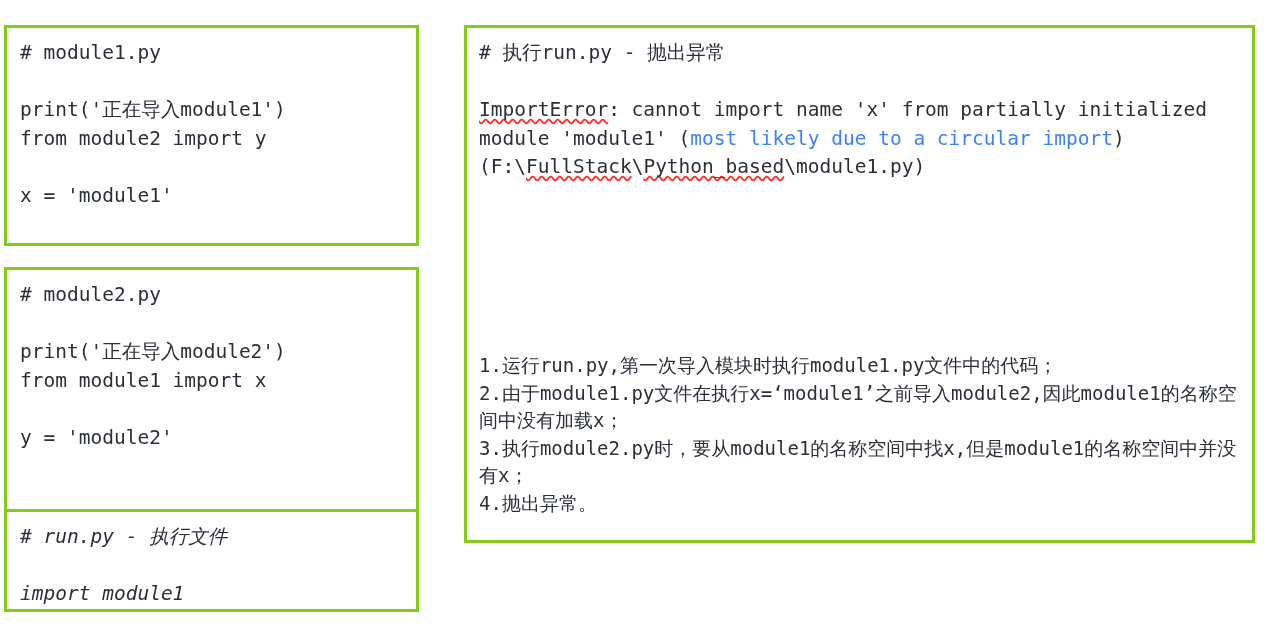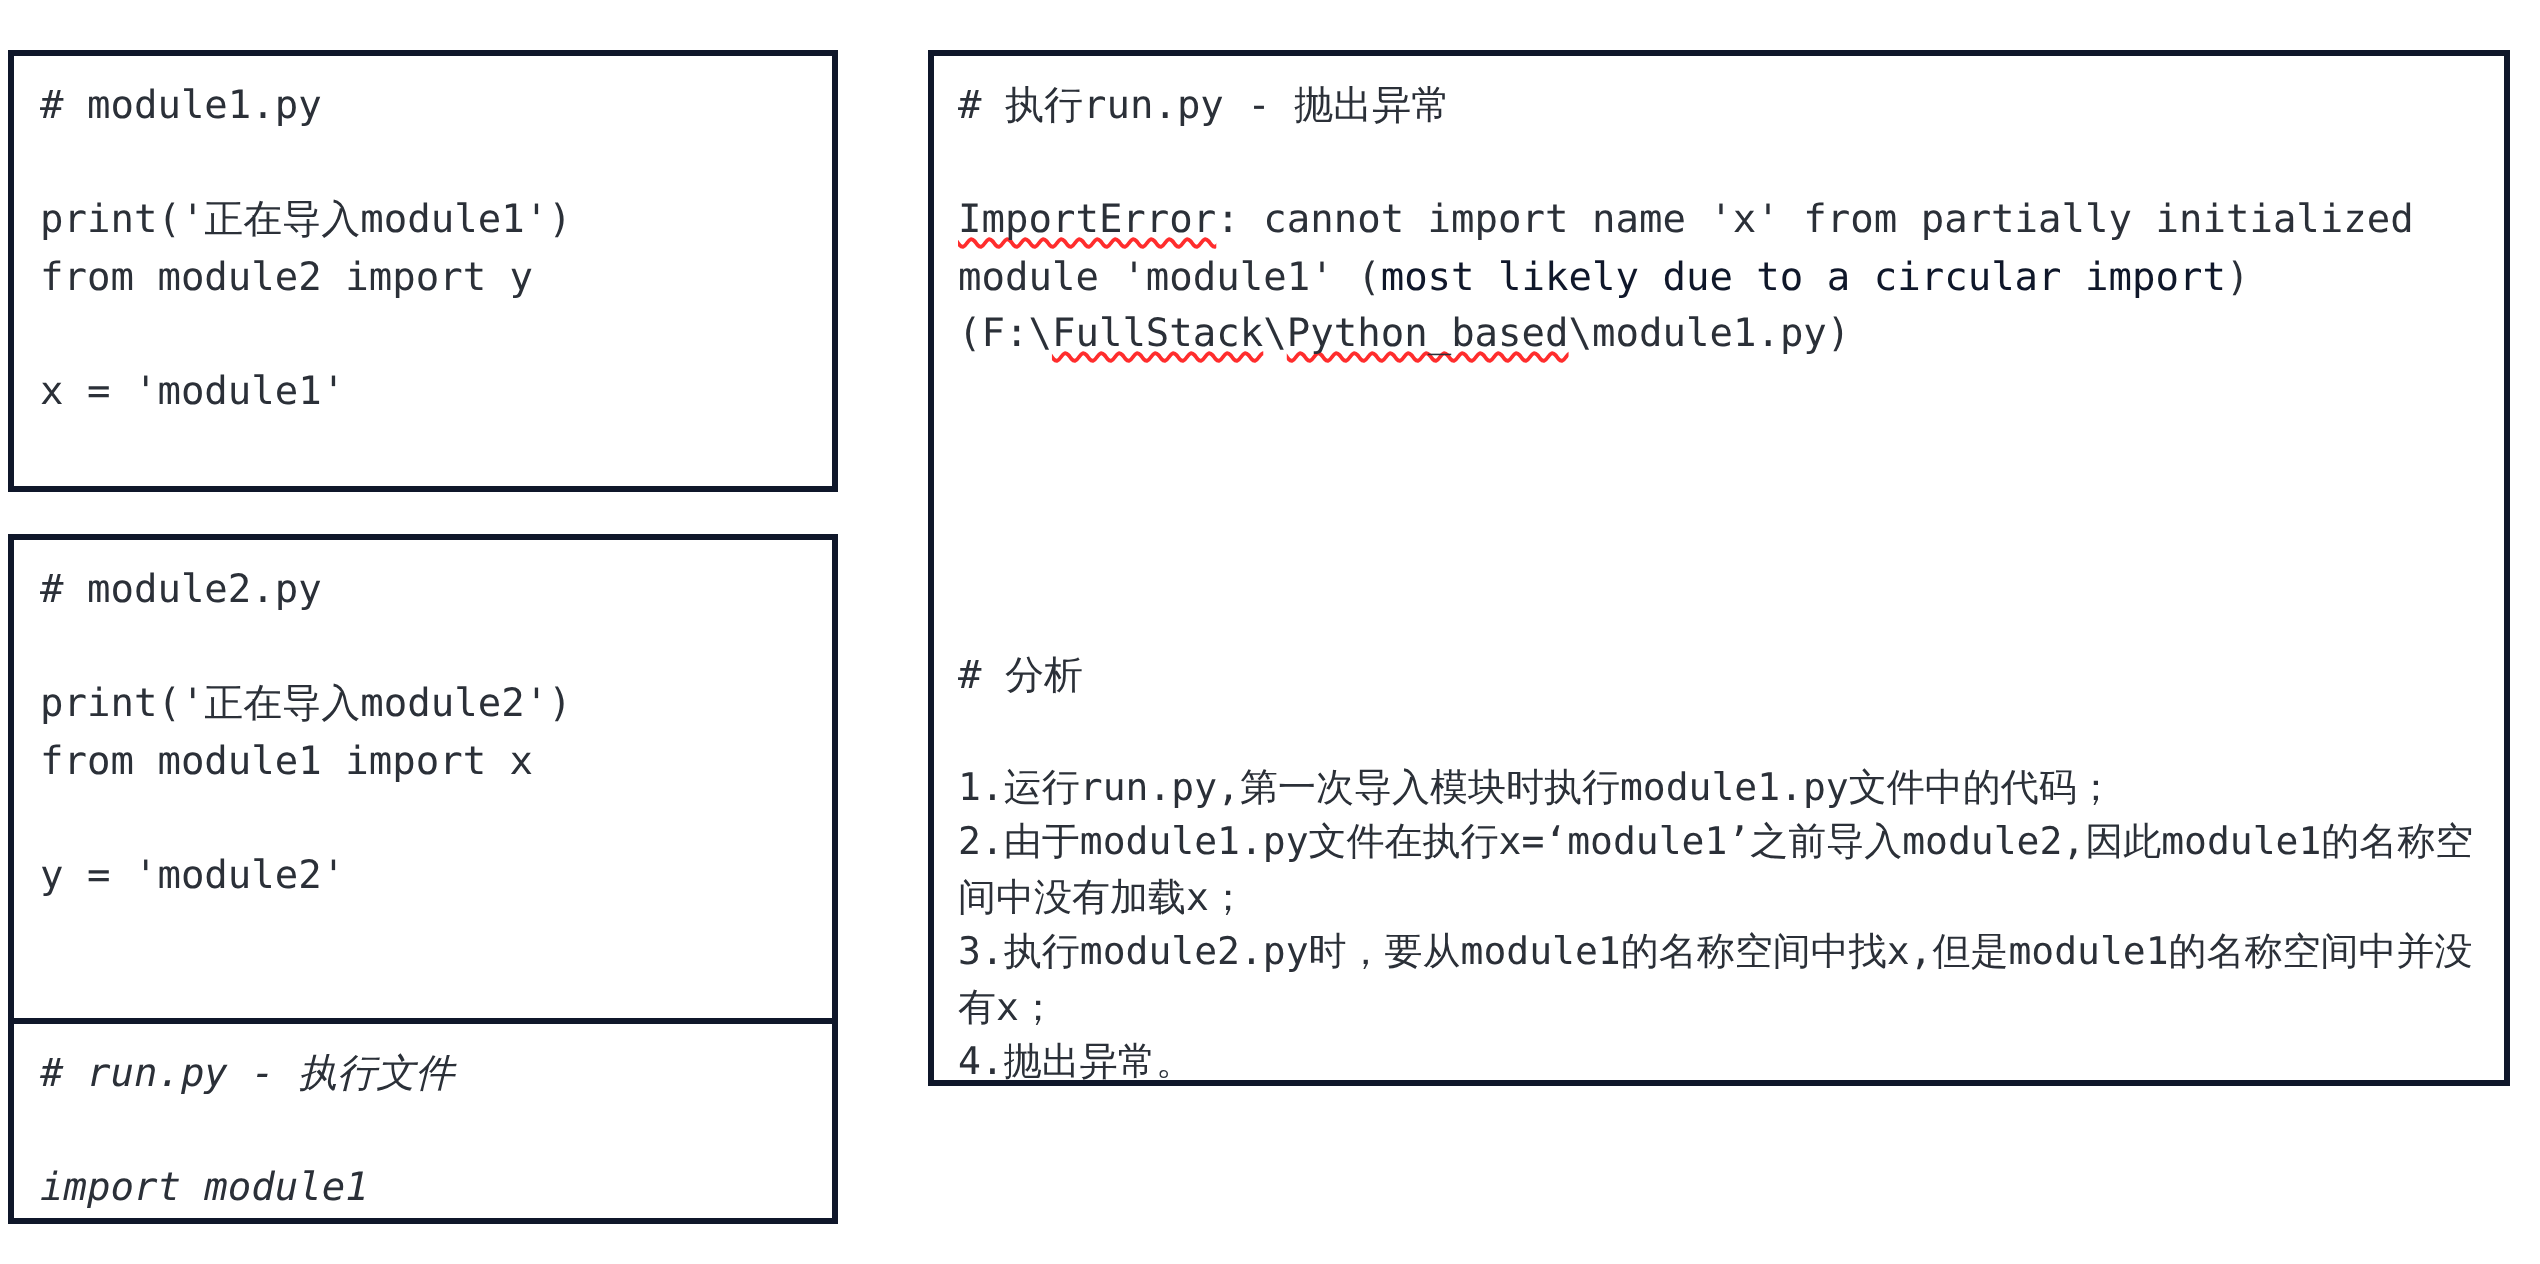--- a/index.html
+++ b/index.html
@@ -10,21 +10,21 @@
   body {
     width: 1270px;
     height: 632px;
     position: relative;
     font-family: "DejaVu Sans Mono", monospace;
     overflow: hidden;
   }
   .panel {
     position: absolute;
     box-sizing: border-box;
-    border: 3px solid #0f172a;
+    border: 3px solid #84cc16;
     background: #ffffff;
   }
   .code {
     font-family: "DejaVu Sans Mono", monospace;
     font-size: 19.5px;
     line-height: 28.5px;
     color: #2b3038;
     white-space: pre-wrap;
     word-break: break-word;
   }
@@ -37,21 +37,21 @@
   #panel-runpy   .code { padding: 11px 0 0 13px; }
 
   
   #panel-output { left: 464px; top: 25px; width: 791px; height: 518px; }
   #panel-output .inner { padding: 11px 0 0 12px; }
 
   .blk { margin: 0; }
   .gap-1 { height: 28.5px; }
   .gap-big { height: 142px; }
   .gap-mid { height: 28.5px; }
-  .red { color: #0f172a; }
+  .red { color: #3b82f6; }
   .sq {
     text-decoration: underline wavy #ff2d2d;
     text-decoration-skip-ink: none;
     text-underline-offset: 2px;
   }
   .analysis {
     font-size: 19px;
     line-height: 27.5px;
   }
 </style>
@@ -84,21 +84,20 @@
 
     <div class="code blk"># 执行run.py - 抛出异常</div>
 
     <div class="gap-1"></div>
 
     <div class="code blk"><span class="sq">ImportError</span><span>: cannot import name 'x' from partially initialized module 'module1' (</span><span class="red">most likely due to a circular import</span><span>) (F:\</span><span class="sq">FullStack</span><span>\</span><span class="sq">Python_based</span><span>\module1.py)</span></div>
 
 
     <div class="gap-big"></div>
 
-    <div class="code blk"># 分析</div>
 
     <div class="gap-mid"></div>
 
     <div class="code analysis blk">1.运行run.py,第一次导入模块时执行module1.py文件中的代码；</div>
     <div class="code analysis blk">2.由于module1.py文件在执行x=‘module1’之前导入module2,因此module1的名称空间中没有加载x；</div>
     <div class="code analysis blk">3.执行module2.py时，要从module1的名称空间中找x,但是module1的名称空间中并没有x；</div>
     <div class="code analysis blk">4.抛出异常。</div>
 
   </div>
 </div>

